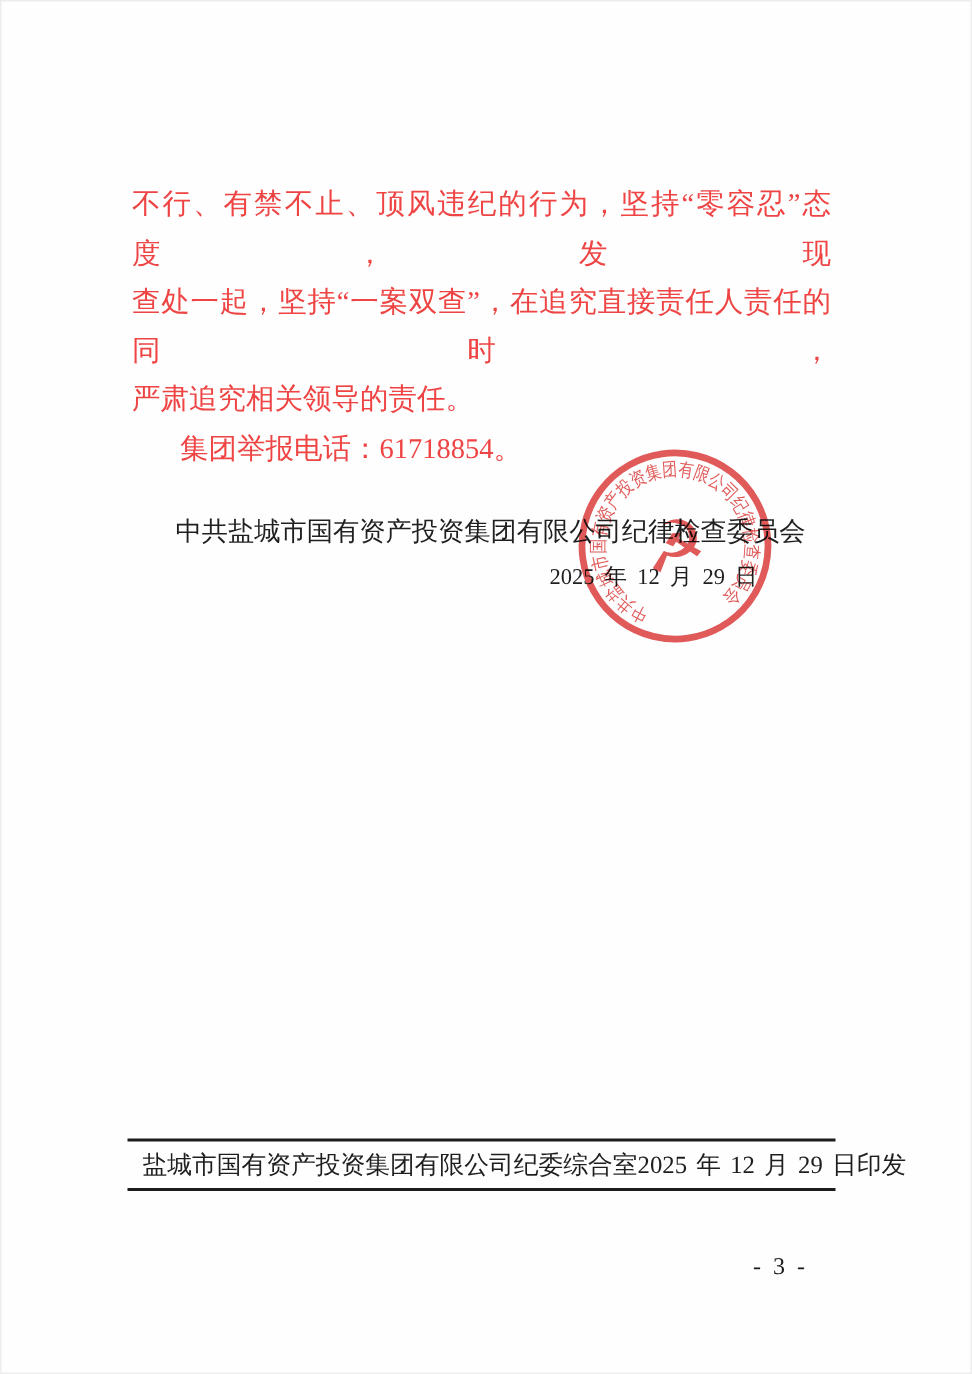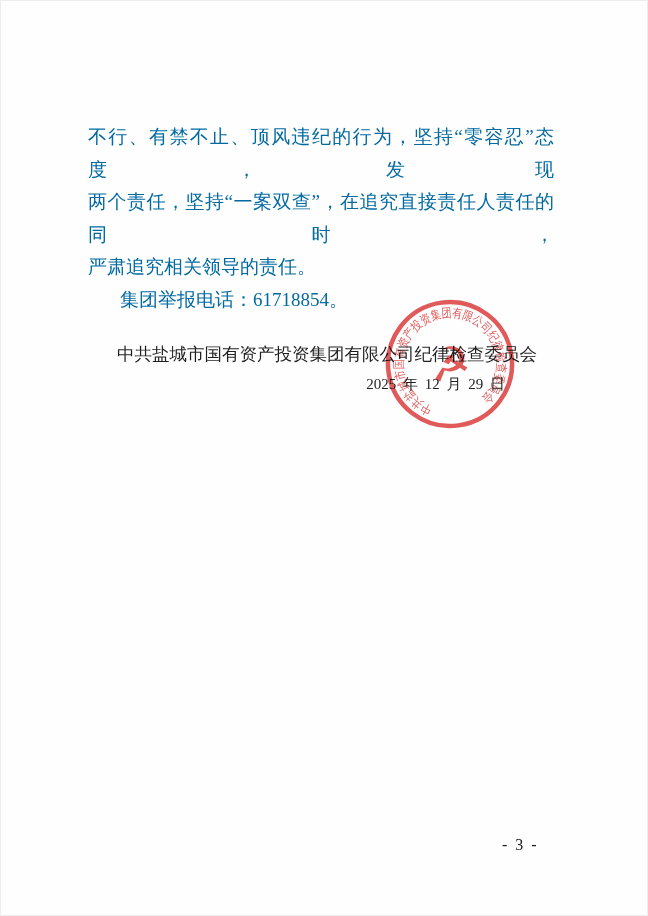--- a/index.html
+++ b/index.html
@@ -19,21 +19,21 @@
   }
 
   
   .body-text {
     position: absolute;
     left: 88px;
     top: 121px;
     width: 466px;
     font-size: 19px;
     line-height: 32.5px;
-    color: #0369a1;
+    color: #ef4444;
   }
   .body-text .line {
     white-space: nowrap;
   }
   .body-text .line.full {
     white-space: normal;
     text-align: justify;
     text-align-last: justify;
   }
   .body-text .line.indent {
@@ -105,35 +105,39 @@
     color: #1c1c1c;
   }
 </style>
 </head>
 <body>
 
 <div class="page">
 
   <div class="body-text">
     <div class="line full">不行、有禁不止、顶风违纪的行为，坚持“零容忍”态度，发现</div>
-    <div class="line full">两个责任，坚持“一案双查”，在追究直接责任人责任的同时，</div>
+    <div class="line full">查处一起，坚持“一案双查”，在追究直接责任人责任的同时，</div>
     <div class="line">严肃追究相关领导的责任。</div>
     <div class="line indent">集团举报电话：61718854。</div>
   </div>
 
   <div class="sig-org">中共盐城市国有资产投资集团有限公司纪律检查委员会</div>
   <div class="sig-date">2025 年 12 月 29 日</div>
 
   <div class="seal">
     <svg viewBox="0 0 132 132" width="132" height="132">
       <circle cx="66" cy="66" r="62" fill="none" stroke="#dd4343" stroke-width="4.5"></circle>
       <path id="sealArc" d="M 42.5 106.7 A 47 47 0 1 1 89.5 106.7" fill="none"></path>
       <text font-size="12.5" fill="#dd4343" font-family="Liberation Serif, DejaVu Serif, serif">
         <textPath href="#sealArc" startOffset="0" textLength="242" lengthAdjust="spacingAndGlyphs">中共盐城市国有资产投资集团有限公司纪律检查委员会</textPath>
       </text>
       <text x="66" y="82" text-anchor="middle" font-size="46" fill="#dd4343" font-family="DejaVu Sans, sans-serif">☭</text>
     </svg>
   </div>
 
+  <div class="footer">
+    <span>盐城市国有资产投资集团有限公司纪委综合室</span>
+    <span class="print-date">2025 年 12 月 29 日印发</span>
+  </div>
 
   <div class="page-number">- 3 -</div>
 
 </div>
 
 </body></html>

